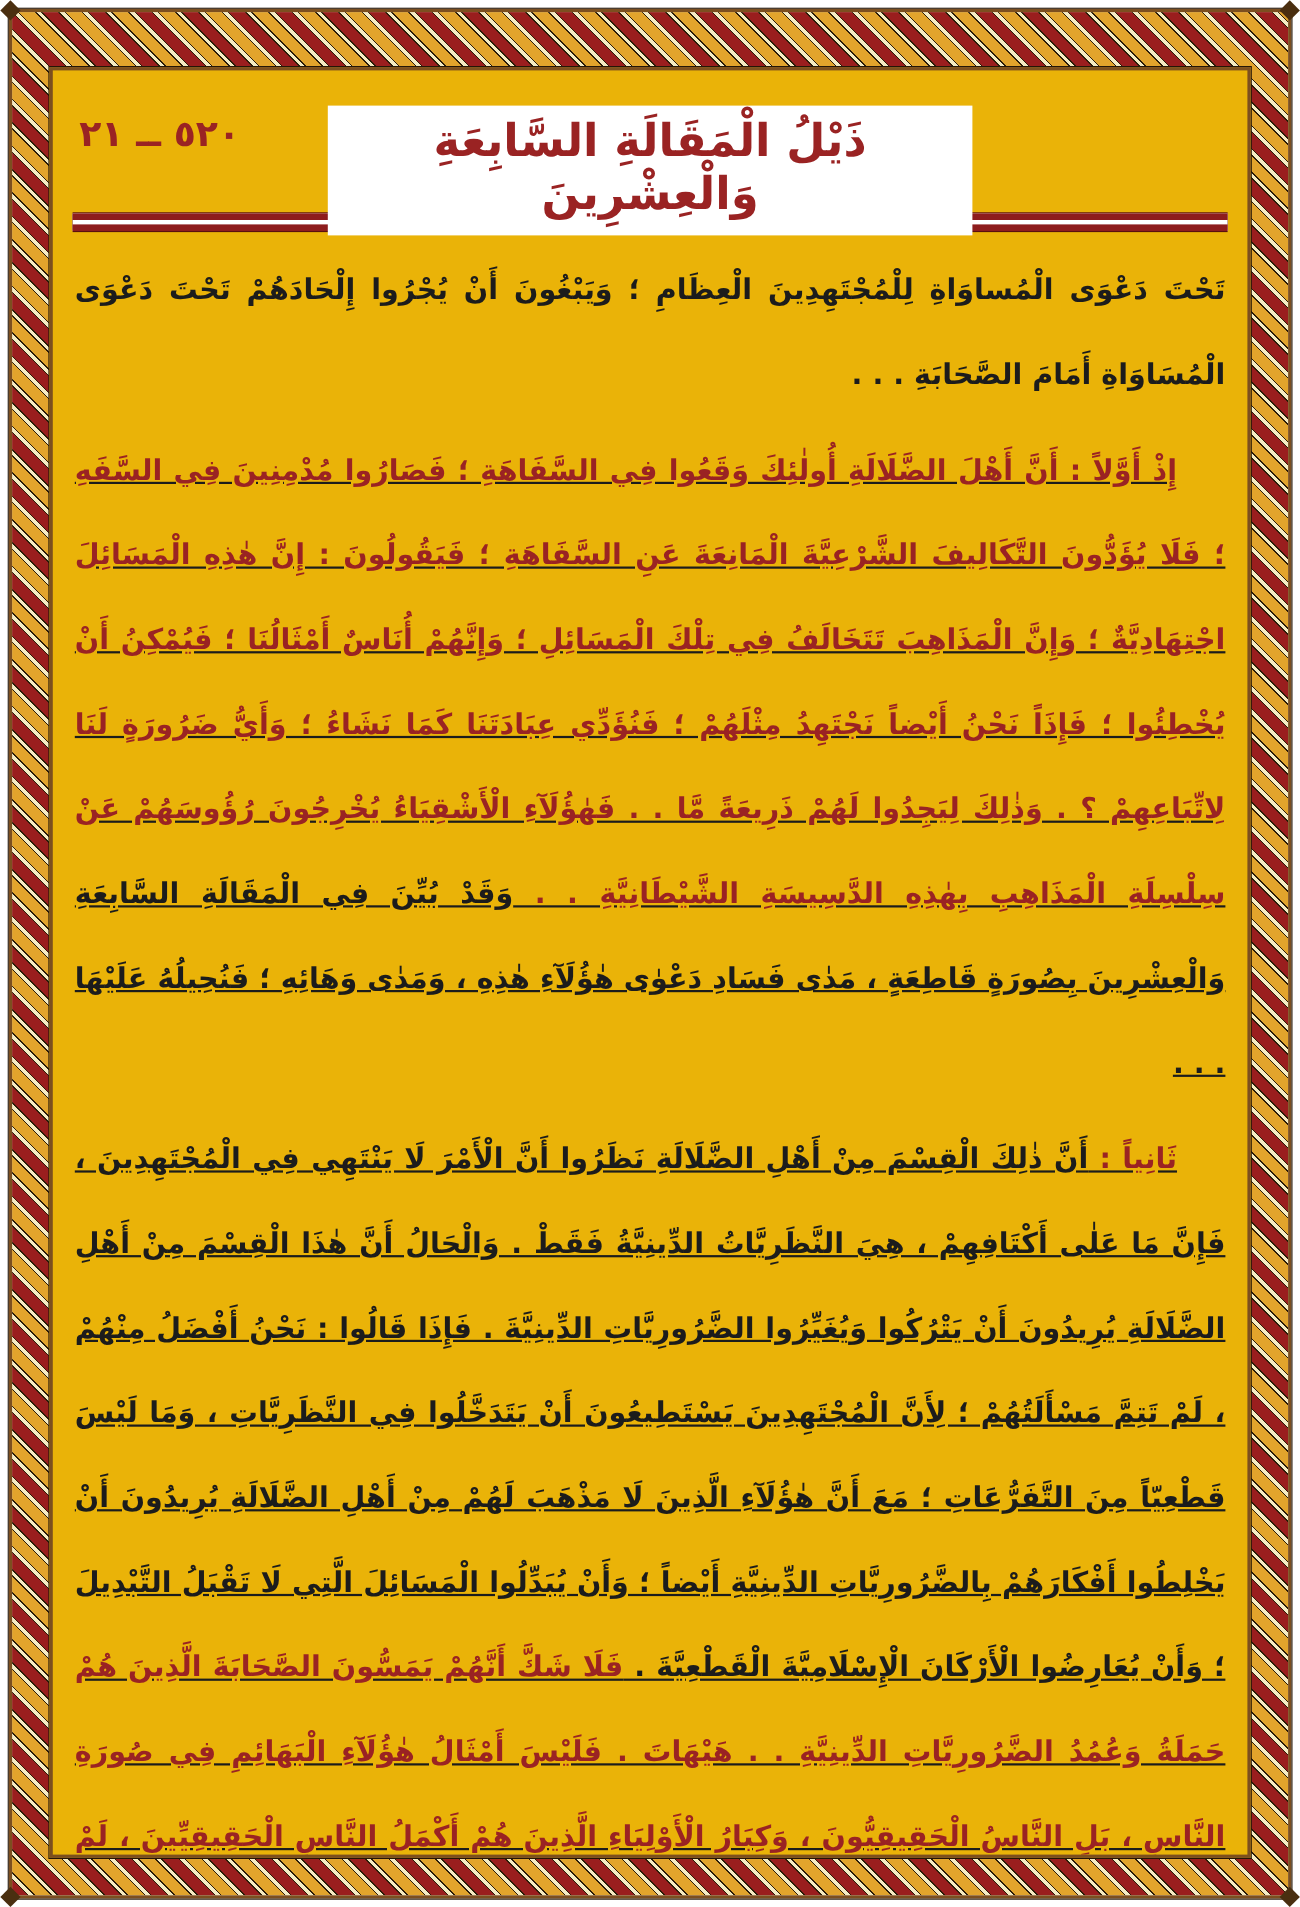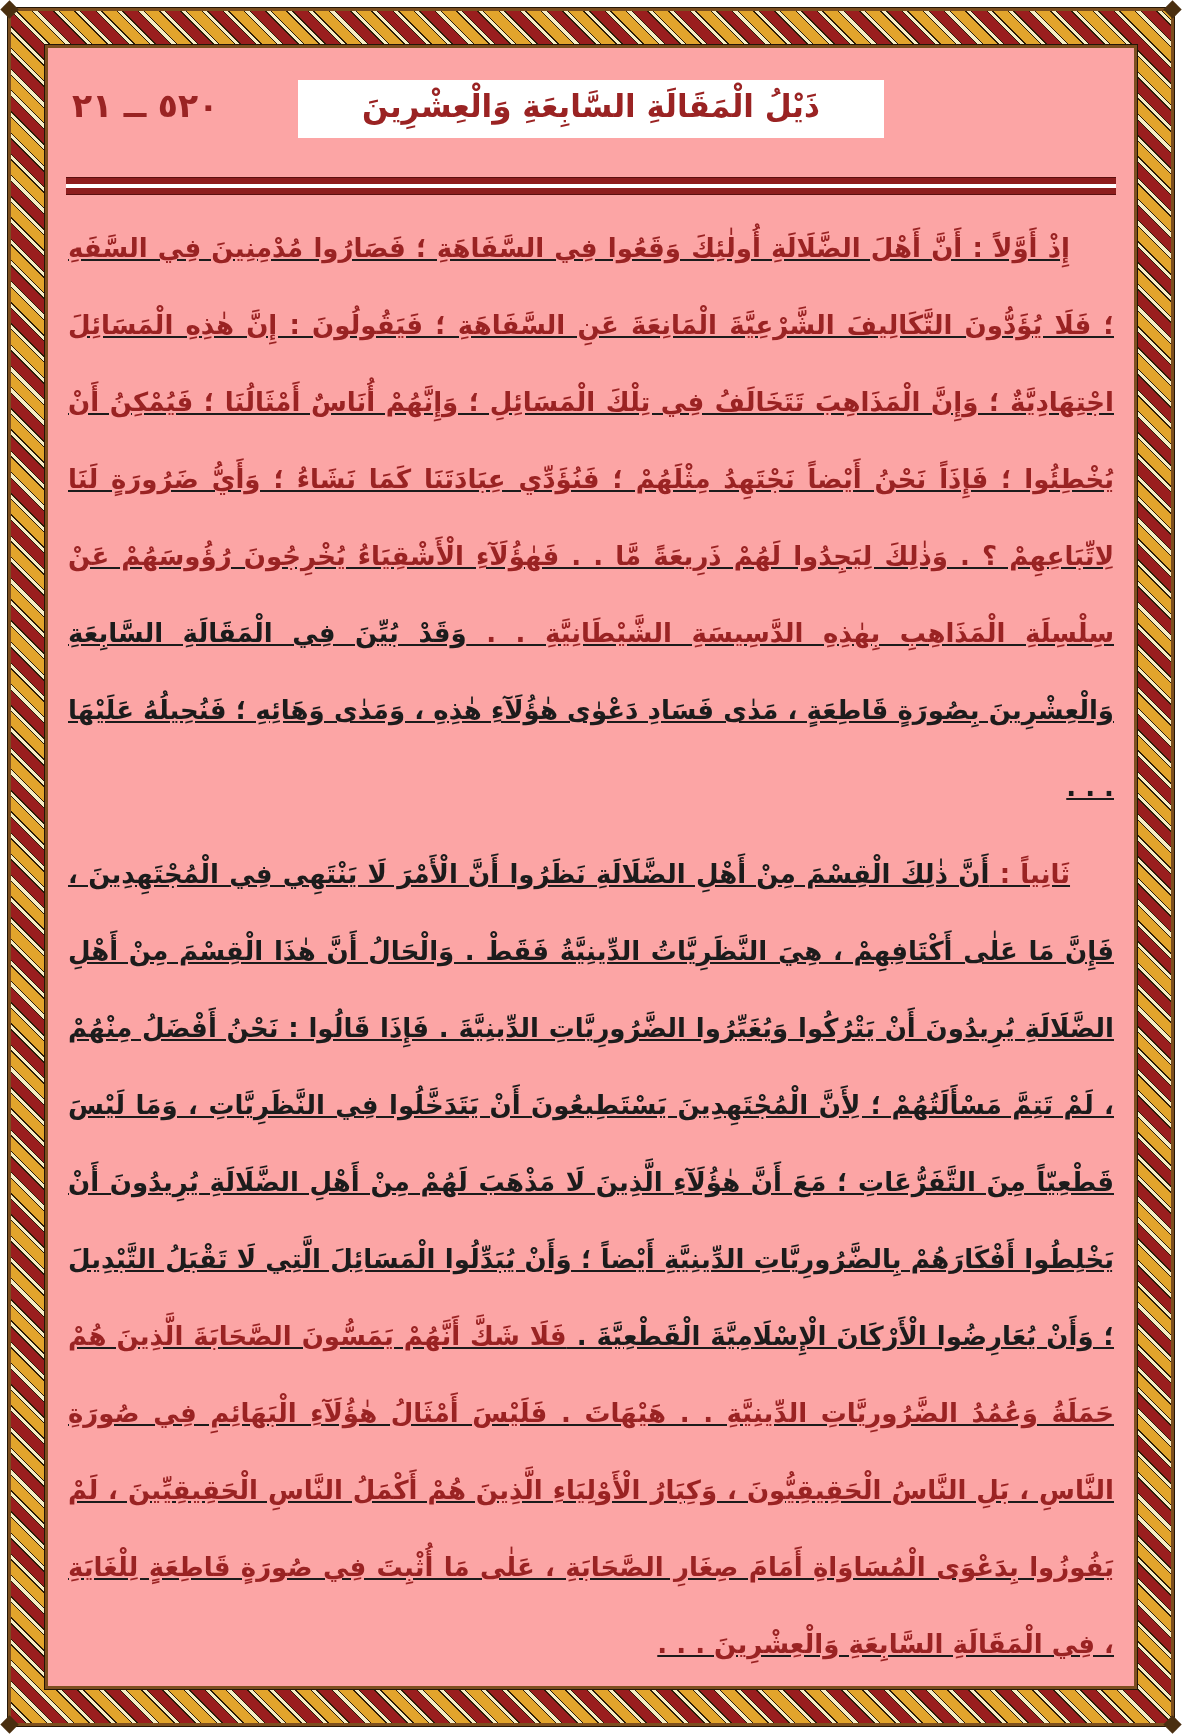--- a/index.html
+++ b/index.html
@@ -14,24 +14,25 @@
     border:3px solid #7c4f1f;
     outline:1px solid #241607;
     background: repeating-linear-gradient(45deg,
       #9a1e1e 0 10px, #2b1c08 10px 11px,
       #f6ecc3 11px 14px, #2b1c08 14px 15px,
       #e2a42c 15px 25px, #2b1c08 25px 26px,
       #f6ecc3 26px 29px, #2b1c08 29px 30px);
   }
   .sheet {
     position:absolute; inset:45px;
-    background:#fca5a5;
+    background:#eab308;
     border:3px solid #7c4f1f;
     box-shadow:0 0 0 1px #241607;
     overflow:hidden;
+    margin-top:16px;
   }
   .corner-tip {
     position:absolute; width:13px; height:13px;
     background:#4a2f10; transform:rotate(45deg);
   }
   .tip-tl { top:3px;  left:3px;  }
   .tip-tr { top:3px;  right:3px; }
   .tip-bl { bottom:3px; left:3px; }
   .tip-br { bottom:3px; right:3px; }
 
@@ -39,21 +40,21 @@
   .header { position:relative; height:96px; margin:24px 18px 0 18px; }
   .page-number {
     position:absolute; top:14px; left:6px;   
     font-size:33px; font-weight:bold; color:#9a2323;
     letter-spacing:2px; white-space:nowrap;
     direction:rtl;
   }
   .title {
     position:absolute; top:8px; right:232px; left:232px;
     margin:0; text-align:center;
-    font-size:31px; font-weight:bold; color:#9a2323;
+    font-size:41px; font-weight:bold; color:#9a2323;
     background:#ffffff; padding:8px 0 14px 0;
   }
   .double-rule {
     height:4px; margin:10px 18px 0 18px;
     border-top:6px solid #8e1d1d;
     border-bottom:6px solid #8e1d1d;
     background:#ffffff;
     box-shadow:0 -1px 0 #5a0f0f, 0 1px 0 #5a0f0f;
   }
 
@@ -86,20 +87,21 @@
 
     <div class="header">
       <div class="page-number">٥٢٠ ــ ٢١</div>
       <h1 class="title">ذَيْلُ الْمَقَالَةِ السَّابِعَةِ وَالْعِشْرِينَ</h1>
     </div>
 
     <div class="double-rule"></div>
 
     <div class="body-text">
 
+      <p class="para"><span class="seg-black">تَحْتَ دَعْوَى الْمُساوَاةِ لِلْمُجْتَهِدِينَ الْعِظَامِ ؛ وَيَبْغُونَ أَنْ يُجْرُوا إِلْحَادَهُمْ تَحْتَ دَعْوَى الْمُسَاوَاةِ أَمَامَ الصَّحَابَةِ . . .</span></p>
 
       <p class="para indent"><span class="seg-red">إِذْ أَوَّلاً : أَنَّ أَهْلَ الضَّلَالَةِ أُولٰئِكَ وَقَعُوا فِي السَّفَاهَةِ ؛ فَصَارُوا مُدْمِنِينَ فِي السَّفَهِ ؛ فَلَا يُؤَدُّونَ التَّكَالِيفَ الشَّرْعِيَّةَ الْمَانِعَةَ عَنِ السَّفَاهَةِ ؛ فَيَقُولُونَ : إِنَّ هٰذِهِ الْمَسَائِلَ اجْتِهَادِيَّةٌ ؛ وَإِنَّ الْمَذَاهِبَ تَتَخَالَفُ فِي تِلْكَ الْمَسَائِلِ ؛ وَإِنَّهُمْ أُنَاسٌ أَمْثَالُنَا ؛ فَيُمْكِنُ أَنْ يُخْطِئُوا ؛ فَإِذَاً نَحْنُ أَيْضاً نَجْتَهِدُ مِثْلَهُمْ ؛ فَنُؤَدِّي عِبَادَتَنَا كَمَا نَشَاءُ ؛ وَأَيُّ ضَرُورَةٍ لَنَا لِاتِّبَاعِهِمْ ؟ . وَذٰلِكَ لِيَجِدُوا لَهُمْ ذَرِيعَةً مَّا . . فَهٰؤُلَآءِ الْأَشْقِيَاءُ يُخْرِجُونَ رُؤُوسَهُمْ عَنْ سِلْسِلَةِ الْمَذَاهِبِ بِهٰذِهِ الدَّسِيسَةِ الشَّيْطَانِيَّةِ . . </span><span class="seg-black">وَقَدْ بُيِّنَ فِي الْمَقَالَةِ السَّابِعَةِ وَالْعِشْرِينَ بِصُورَةٍ قَاطِعَةٍ ، مَدٰى فَسَادِ دَعْوٰى هٰؤُلَآءِ هٰذِهِ ، وَمَدٰى وَهَائِهِ ؛ فَنُحِيلُهُ عَلَيْهَا . . .</span></p>
 
       <p class="para indent"><span class="seg-red">ثَانِياً : </span><span class="seg-black">أَنَّ ذٰلِكَ الْقِسْمَ مِنْ أَهْلِ الضَّلَالَةِ نَظَرُوا أَنَّ الْأَمْرَ لَا يَنْتَهِي فِي الْمُجْتَهِدِينَ ، فَإِنَّ مَا عَلٰى أَكْتَافِهِمْ ، هِيَ النَّظَرِيَّاتُ الدِّينِيَّةُ فَقَطْ . وَالْحَالُ أَنَّ هٰذَا الْقِسْمَ مِنْ أَهْلِ الضَّلَالَةِ يُرِيدُونَ أَنْ يَتْرُكُوا وَيُغَيِّرُوا الضَّرُورِيَّاتِ الدِّينِيَّةَ . فَإِذَا قَالُوا : نَحْنُ أَفْضَلُ مِنْهُمْ ، لَمْ تَتِمَّ مَسْأَلَتُهُمْ ؛ لِأَنَّ الْمُجْتَهِدِينَ يَسْتَطِيعُونَ أَنْ يَتَدَخَّلُوا فِي النَّظَرِيَّاتِ ، وَمَا لَيْسَ قَطْعِيّاً مِنَ التَّفَرُّعَاتِ ؛ مَعَ أَنَّ هٰؤُلَآءِ الَّذِينَ لَا مَذْهَبَ لَهُمْ مِنْ أَهْلِ الضَّلَالَةِ يُرِيدُونَ أَنْ يَخْلِطُوا أَفْكَارَهُمْ بِالضَّرُورِيَّاتِ الدِّينِيَّةِ أَيْضاً ؛ وَأَنْ يُبَدِّلُوا الْمَسَائِلَ الَّتِي لَا تَقْبَلُ التَّبْدِيلَ ؛ وَأَنْ يُعَارِضُوا الْأَرْكَانَ الْإِسْلَامِيَّةَ الْقَطْعِيَّةَ . </span><span class="seg-red">فَلَا شَكَّ أَنَّهُمْ يَمَسُّونَ الصَّحَابَةَ الَّذِينَ هُمْ حَمَلَةُ وَعُمُدُ الضَّرُورِيَّاتِ الدِّينِيَّةِ . . هَيْهَاتَ . فَلَيْسَ أَمْثَالُ هٰؤُلَآءِ الْبَهَائِمِ فِي صُورَةِ النَّاسِ ، بَلِ النَّاسُ الْحَقِيقِيُّونَ ، وَكِبَارُ الْأَوْلِيَاءِ الَّذِينَ هُمْ أَكْمَلُ النَّاسِ الْحَقِيقِيِّينَ ، لَمْ يَفُوزُوا بِدَعْوَى الْمُسَاوَاةِ أَمَامَ صِغَارِ الصَّحَابَةِ ، عَلٰى مَا أُثْبِتَ فِي صُورَةٍ قَاطِعَةٍ لِلْغَايَةِ ، فِي الْمَقَالَةِ السَّابِعَةِ وَالْعِشْرِينَ . . .</span></p>
 
     </div>
   </div>
 </div>
 
 </body></html>

